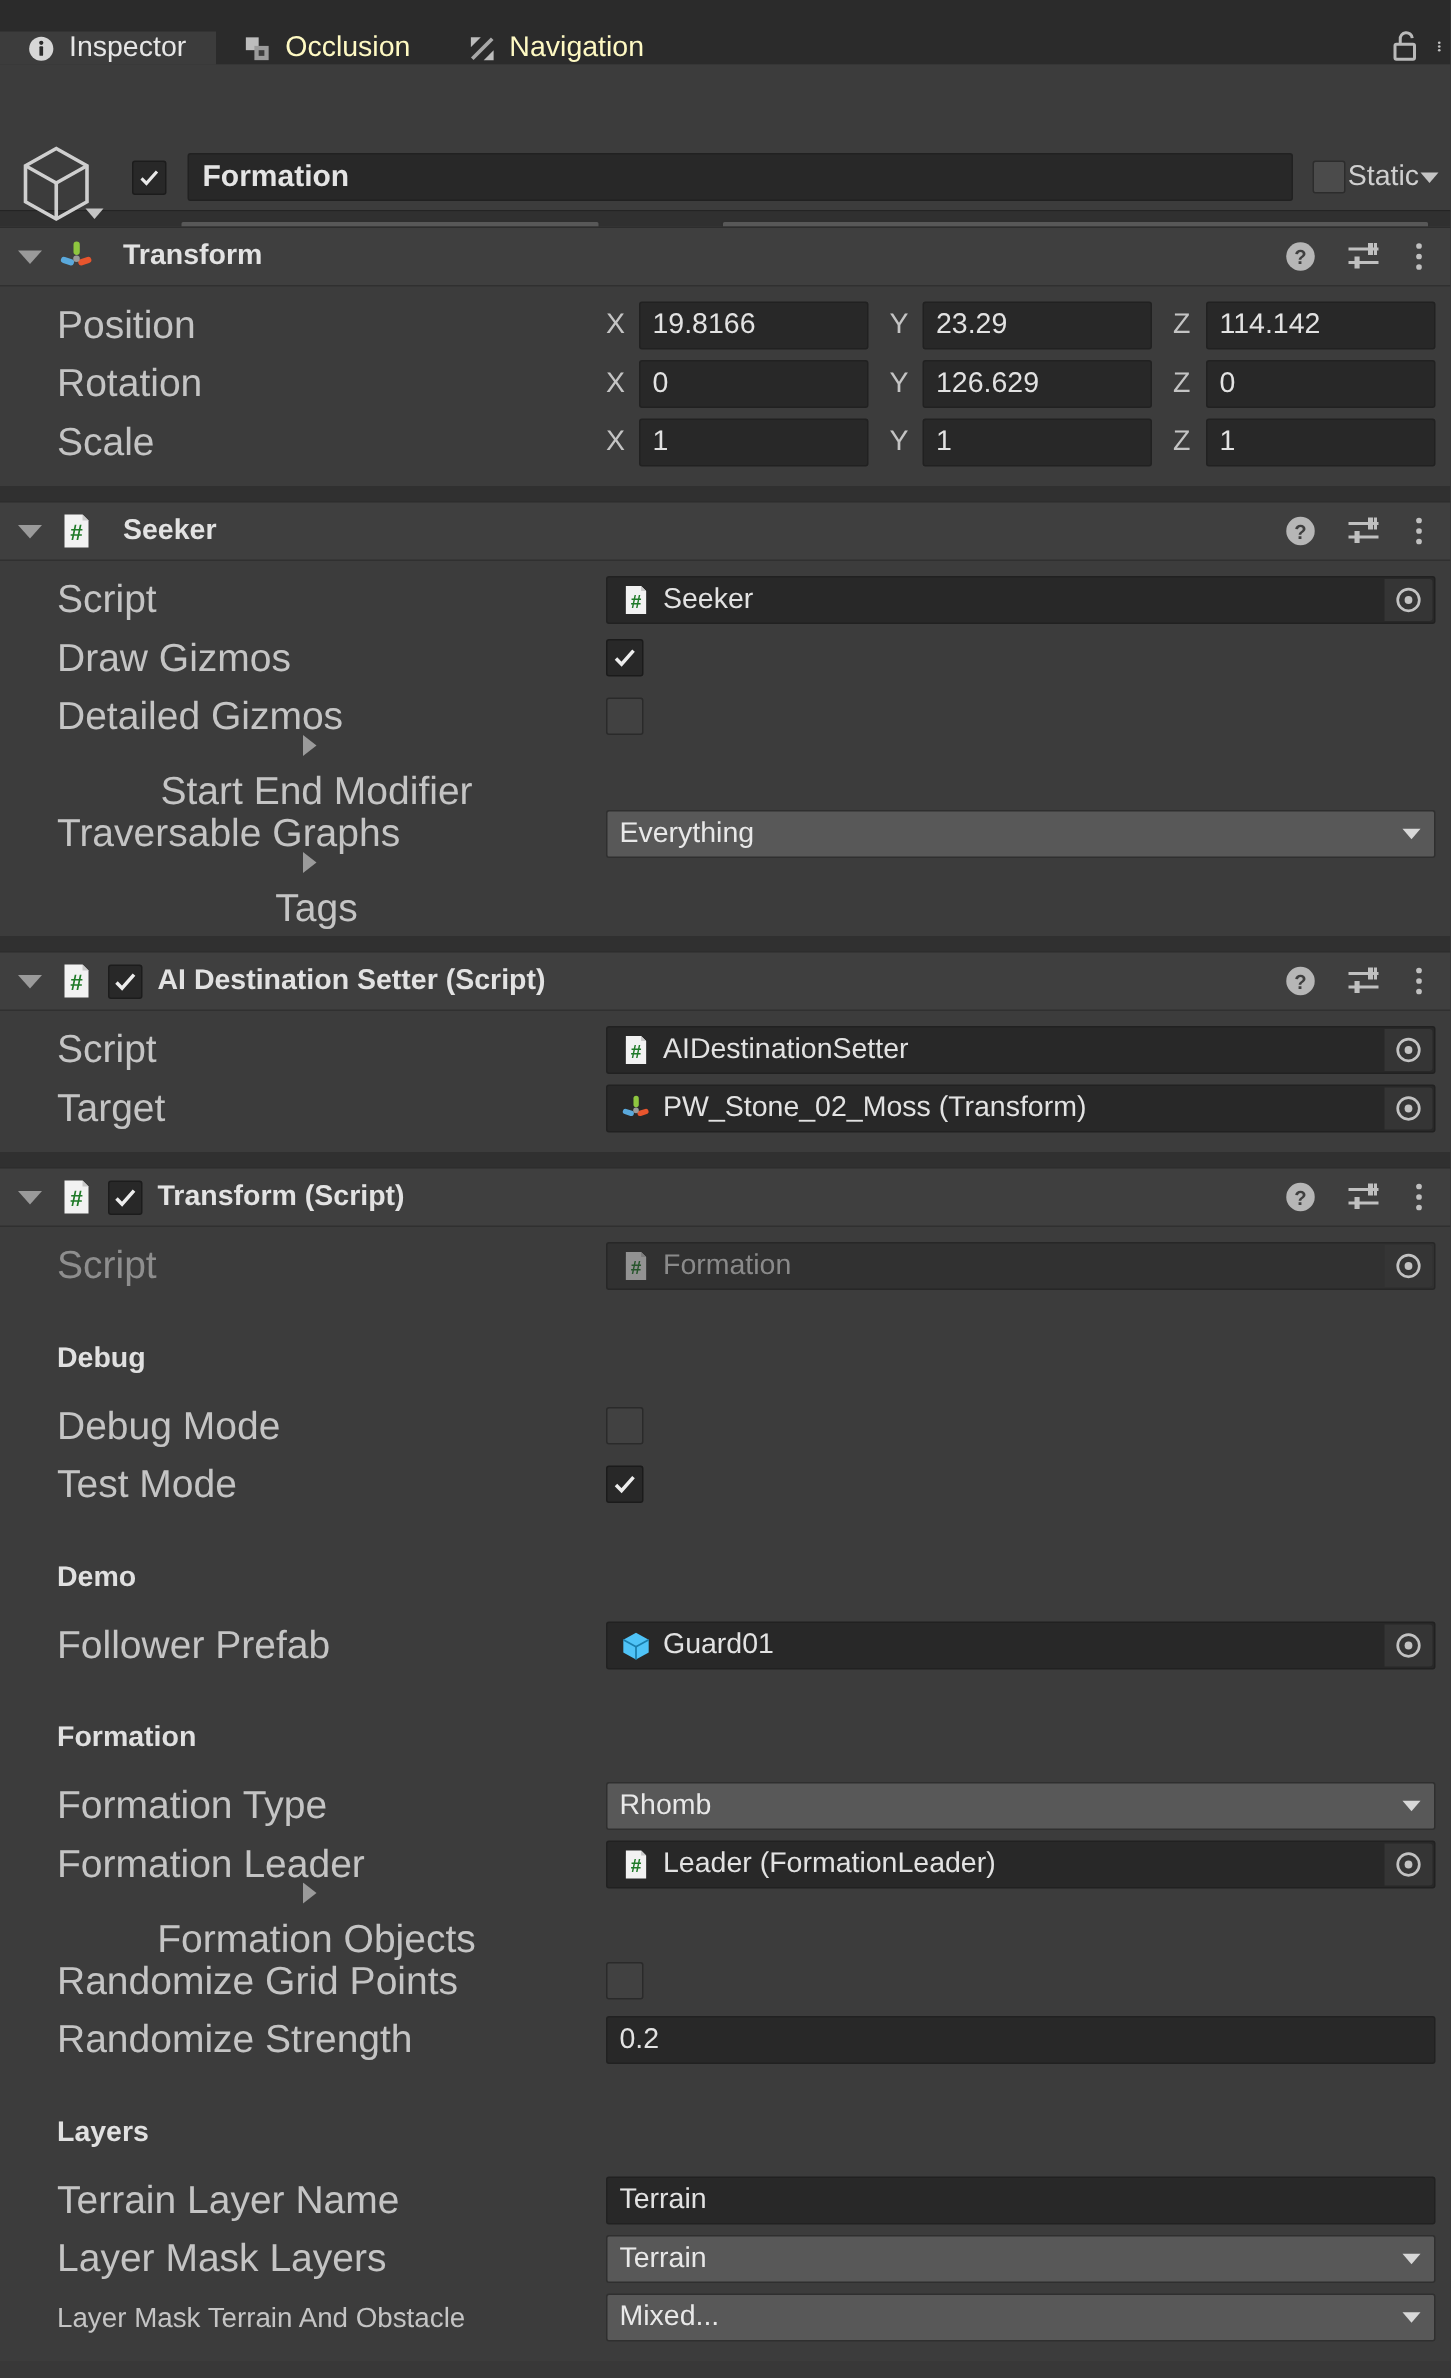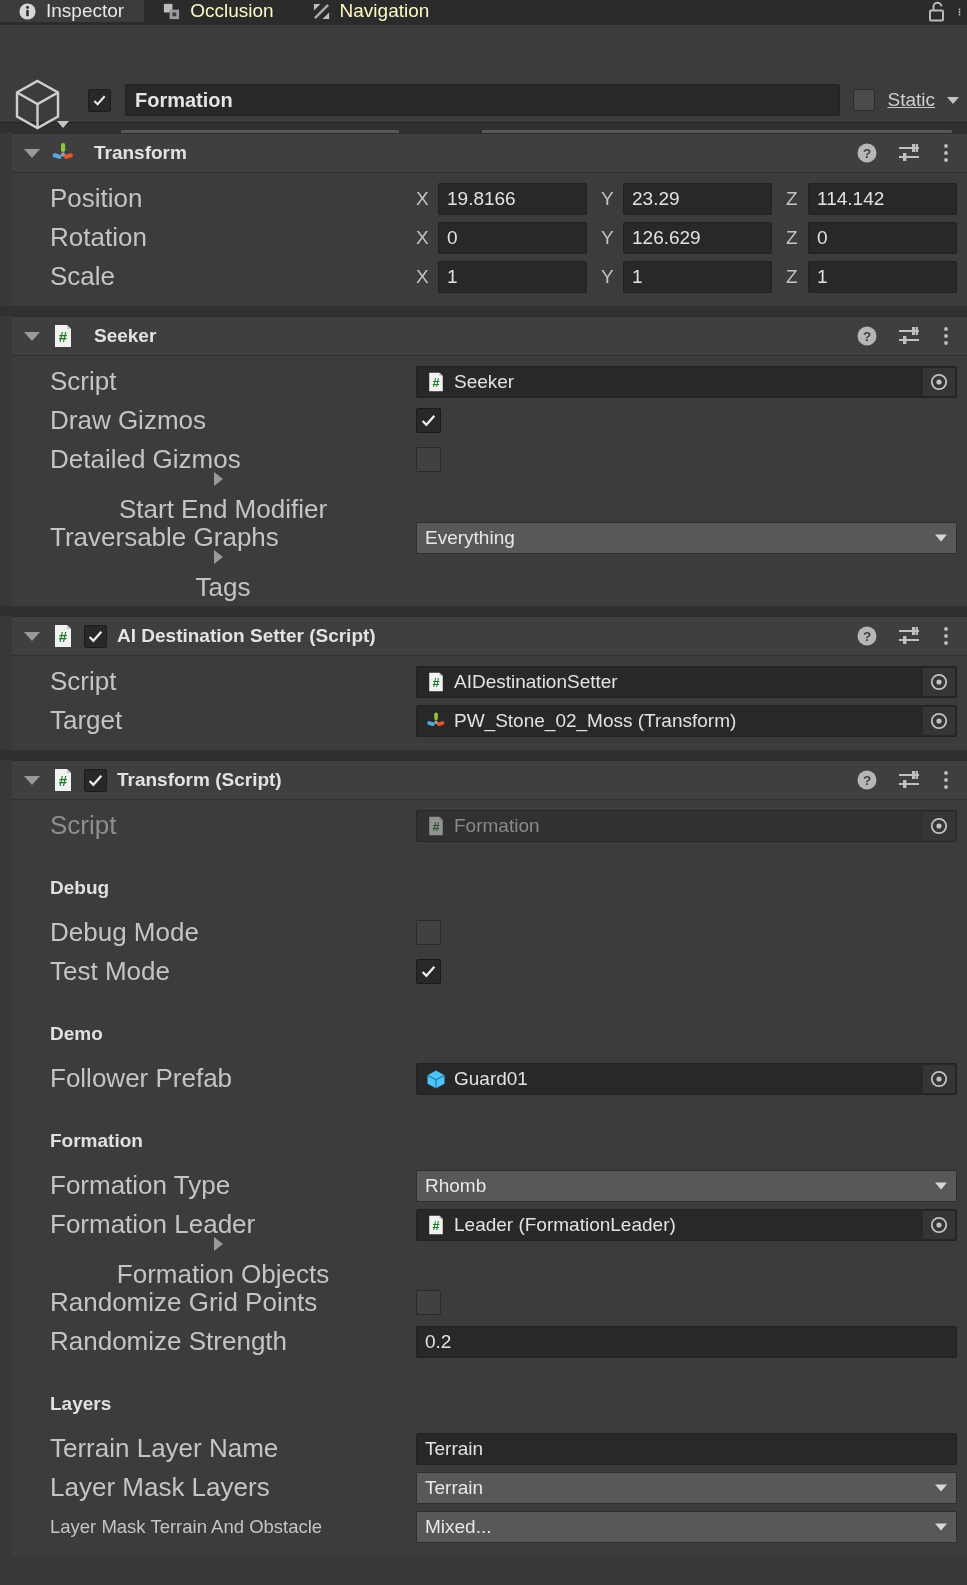--- a/index.html
+++ b/index.html
@@ -7,22 +7,22 @@
     width: 967px; height: 1585px;
     background: #383838;
     font-family: "Liberation Sans", sans-serif;
     color: #c8c8c8;
     overflow: hidden;
   }
   .app { width: 967px; height: 1585px; position: relative; background: #383838; }
 
   
   .tabbar {
-    height: 25px; background: #2b2b2b;
-    display: flex; align-items: flex-start; position: relative;
+    height: 43px; background: #2b2b2b;
+    display: flex; align-items: flex-end; position: relative;
   }
   .tab {
     display: flex; align-items: center; gap: 9px;
     padding: 0 20px 0 18px; font-size: 19px; color: #fef9c3;
     position: relative;
   }
   .tab.active { background: #3c3c3c; color: #e6e6e6; }
   .tab-icon { width: 19px; height: 19px; display:block; }
   .tabbar-spacer { flex: 1 1 auto; }
   .tabbar-right { display: flex; align-items: center; padding-right: 2px; gap: 10px; }
@@ -43,40 +43,40 @@
     display: inline-flex; align-items: center; justify-content: center;
     flex: 0 0 auto;
   }
   .cb .tick { width: 15px; height: 15px; display: block; }
   .name-field {
     flex: 1 1 auto; height: 32px; margin-left: 14px; margin-right: 13px;
     background: #282828; border: 1px solid #212121; border-radius: 2px;
     display: flex; align-items: center; padding: 0 9px;
     font-size: 20px; font-weight: bold; color: #e4e4e4;
   }
-  .static-wrap { display: flex; align-items: center; gap: 12px; flex: 0 0 auto; text-decoration: underline; }
+  .static-wrap { display: flex; align-items: center; gap: 1px; flex: 0 0 auto; }
   .static-cb { width: 22px; height: 22px; background: #4b4b4b; border: 1px solid #2c2c2c; border-radius: 2px; }
   .static-label { font-size: 19px; color: #cfcfcf; }
   .caret-dn { width: 0; height: 0; border-left: 6px solid transparent; border-right: 6px solid transparent; border-top: 7px solid #c4c4c4; }
 
   .go-row2 { position: absolute; left: 80px; top: 104px; right: 14px; height: 30px; display: flex; align-items: center; }
   .lbl-inline { font-size: 19px; color: #c6c6c6; margin-right: 9px; }
   .popup {
     background: #585858; border: 1px solid #2f2f2f; border-radius: 2px;
     height: 30px; display: flex; align-items: center; padding: 0 8px;
     font-size: 19px; color: #e8e8e8; position: relative;
   }
   .popup .pcaret { position: absolute; right: 9px; top: 50%; transform: translateY(-50%);
     width: 0; height: 0; border-left: 6px solid transparent; border-right: 6px solid transparent; border-top: 7px solid #d8d8d8; }
   .tag-popup { width: 280px; margin-right: 25px; }
   .layer-popup { flex: 1 1 auto; }
 
   
   .comp-gap { height: 10px; background: #303030; }
-  .comp { background: #3c3c3c; margin-left: 12px; }
+  .comp { background: #3c3c3c; }
   .comp-head {
     height: 40px; display: flex; align-items: center;
     background: #3f3f3f; border-top: 1px solid #2d2d2d; border-bottom: 1px solid #303030;
     padding-left: 12px; padding-right: 10px; position: relative;
   }
   .foldout {
     width: 0; height: 0; flex: 0 0 auto; margin-right: 10px;
     border-left: 8px solid transparent; border-right: 8px solid transparent; border-top: 9px solid #9a9a9a;
   }
   .foldout.closed {

